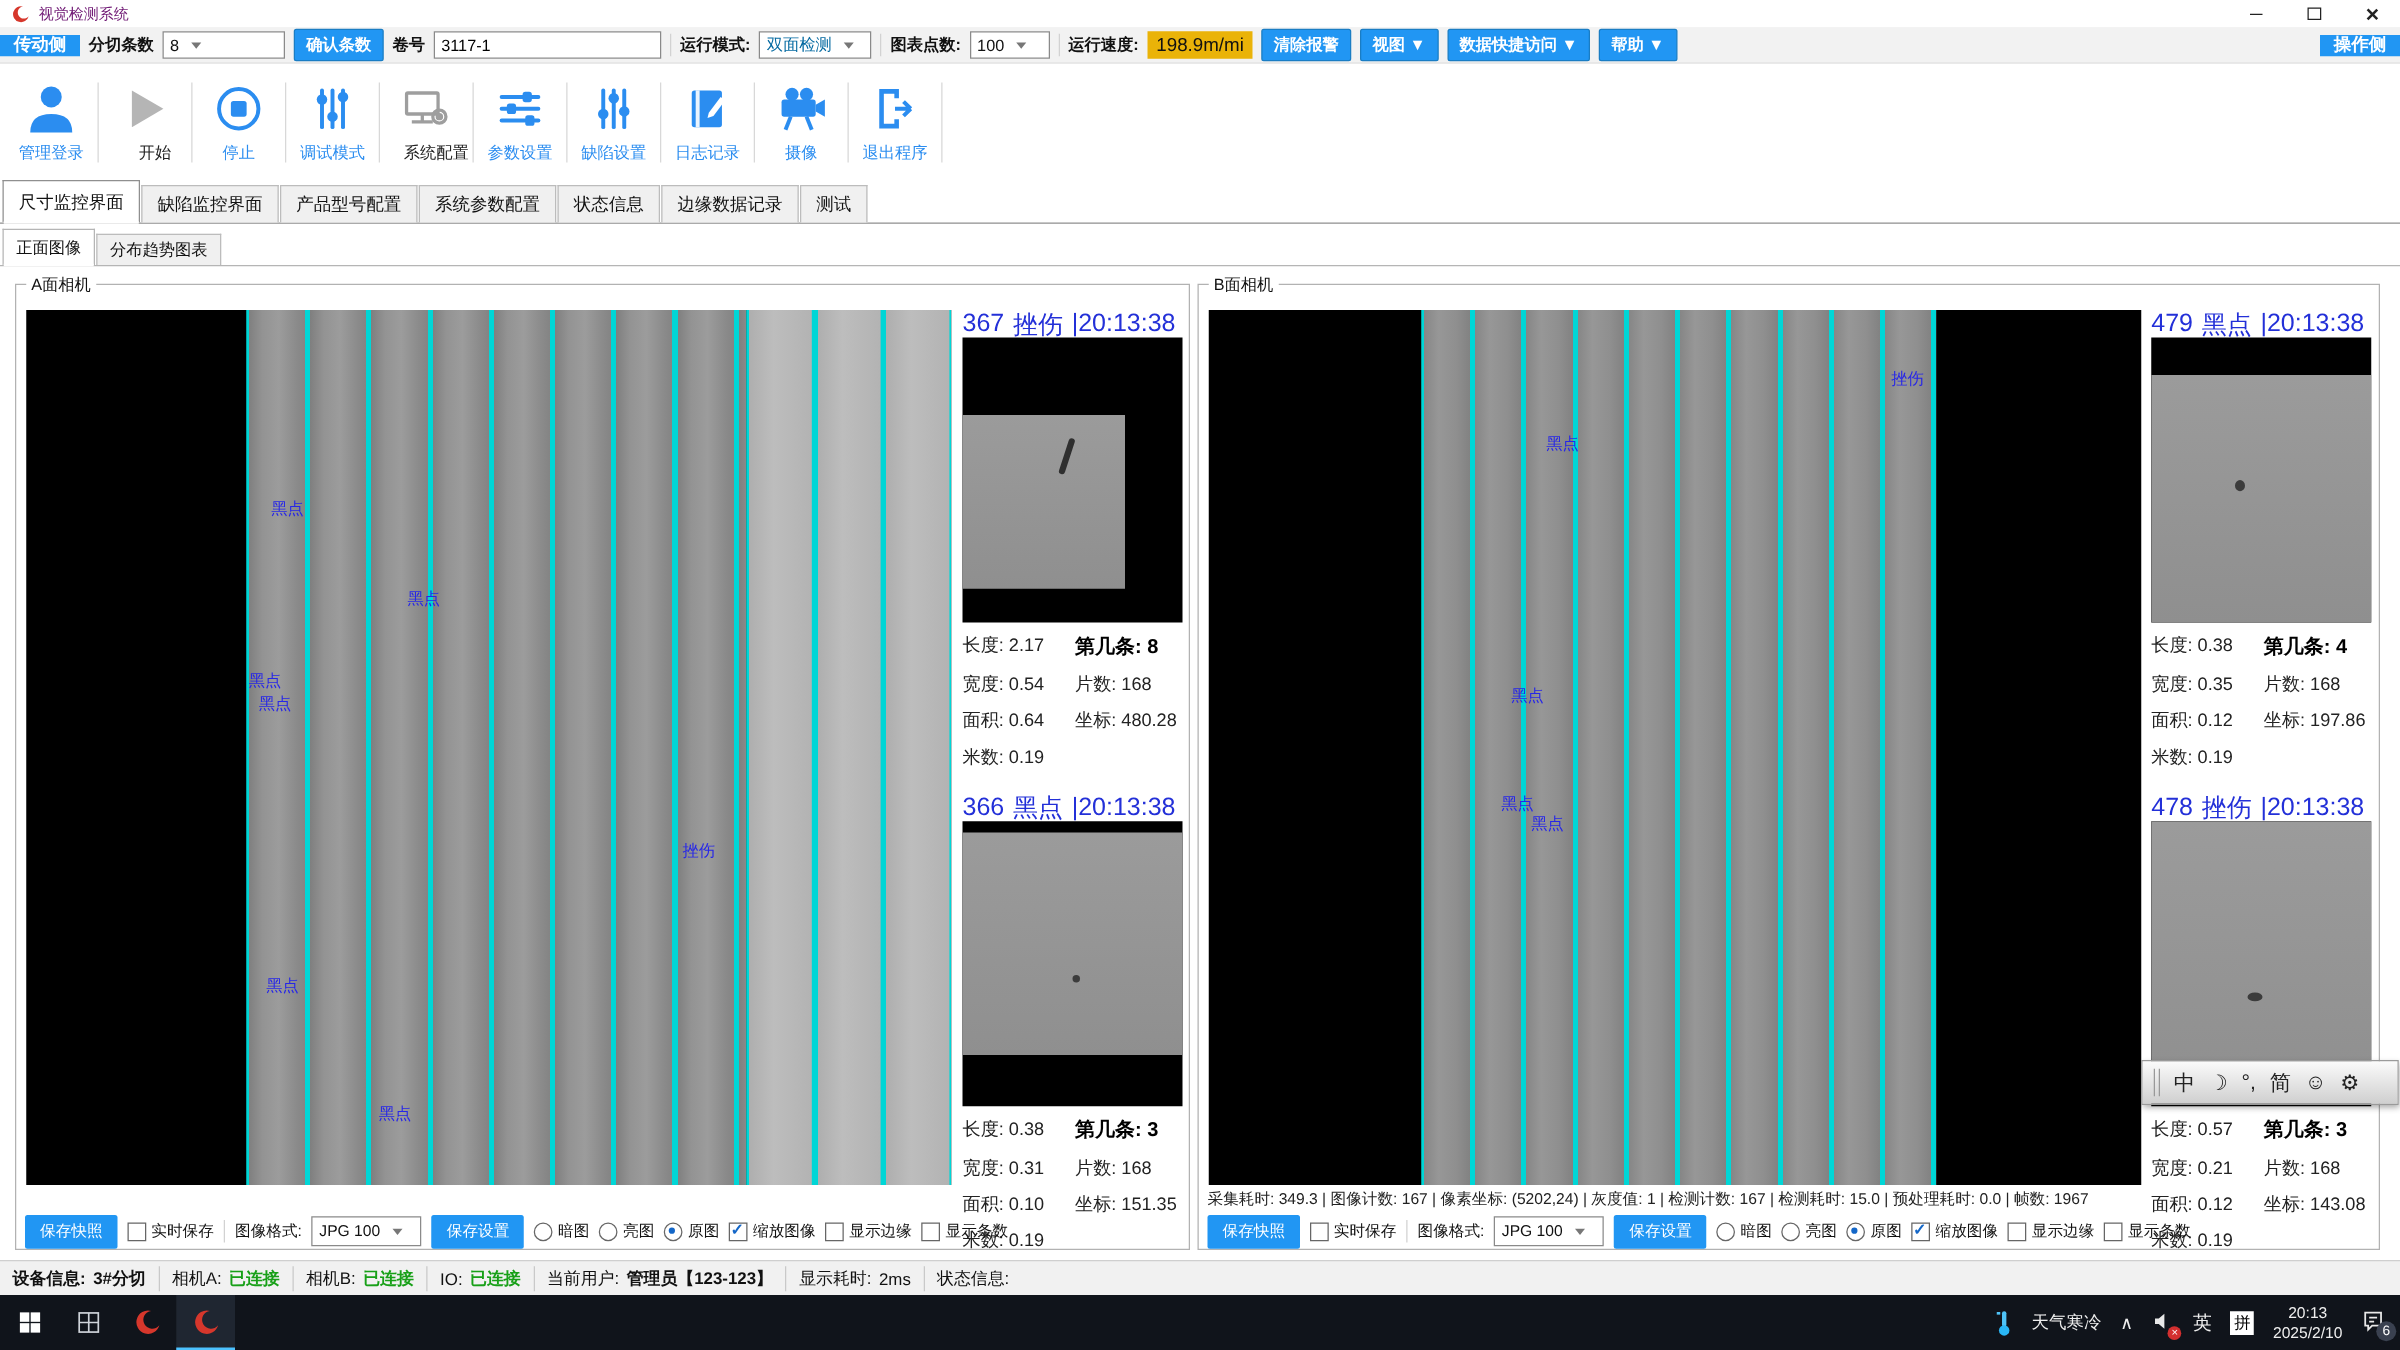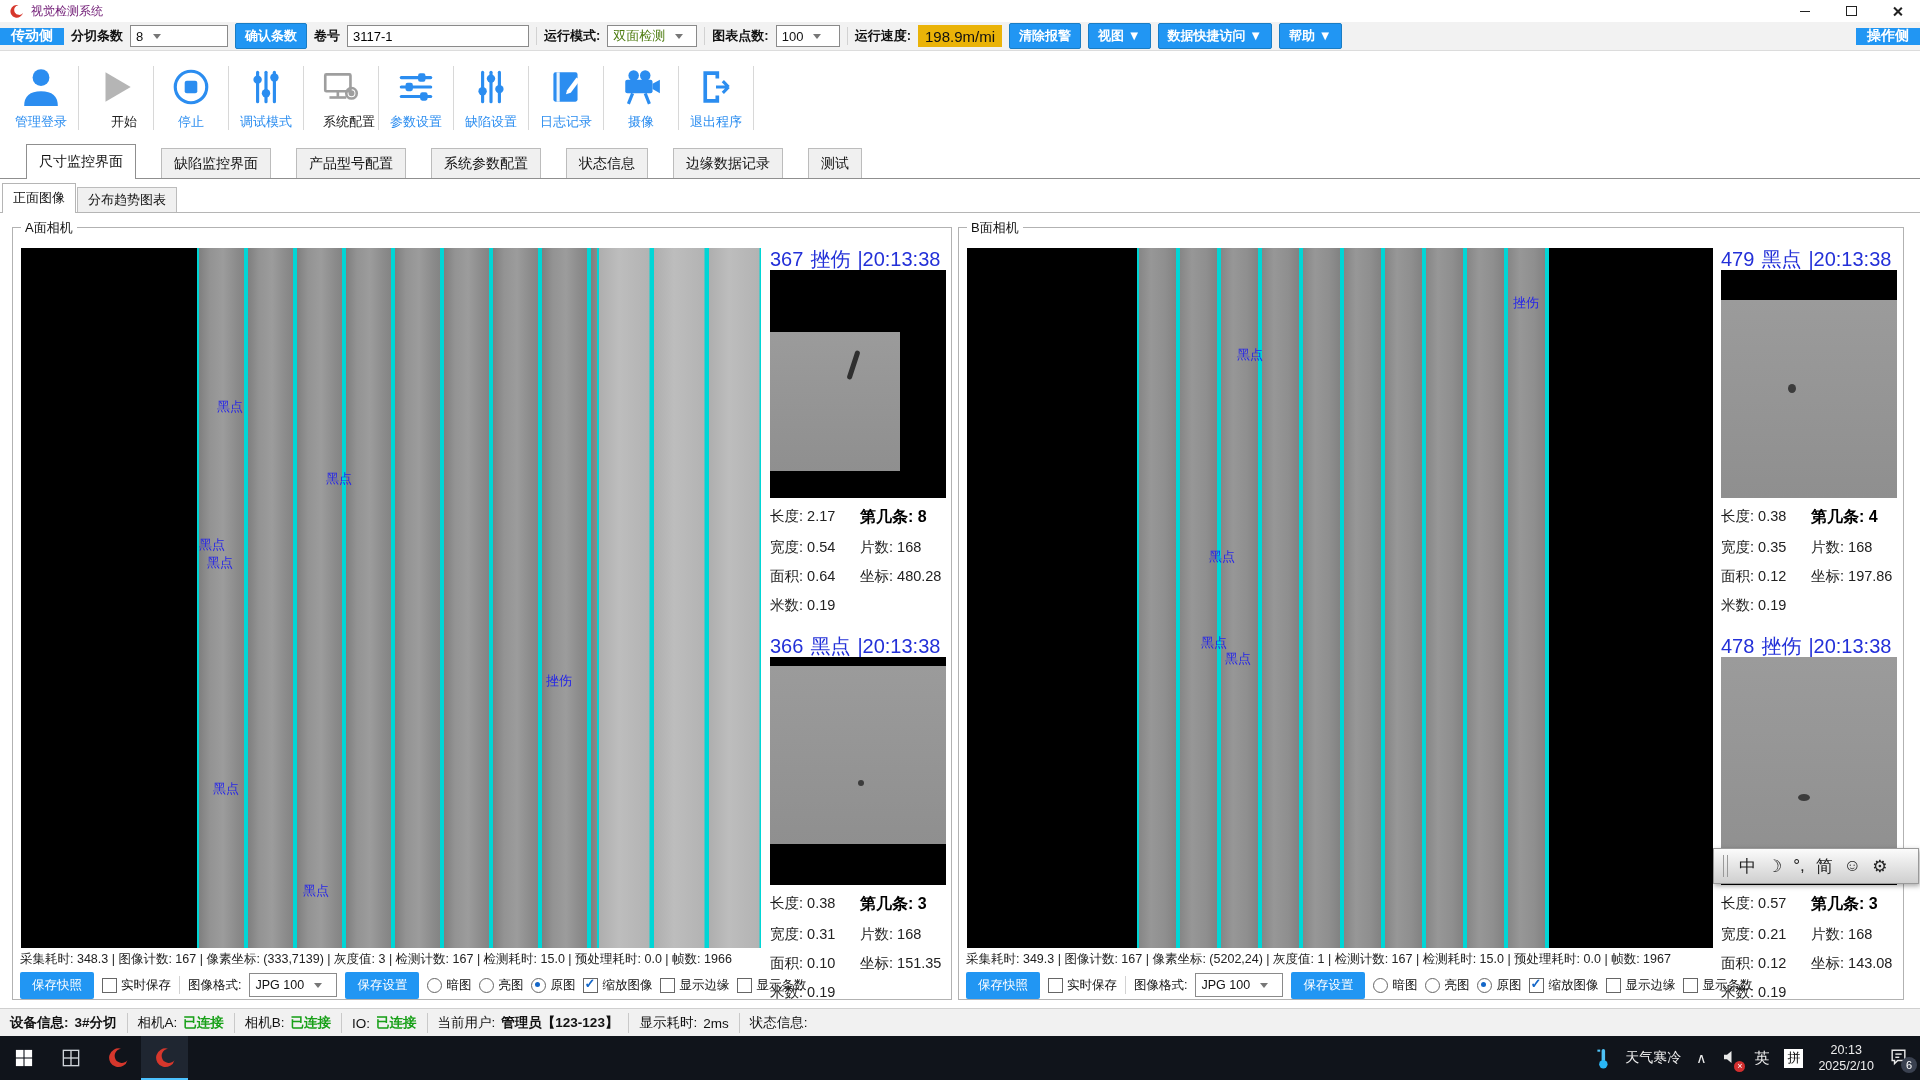--- a/index.html
+++ b/index.html
@@ -37,21 +37,21 @@
                 display:flex;align-items:center;padding-left:4px;}
   .tool-item{width:74px;display:flex;flex-direction:column;align-items:center;gap:5px;}
   .tool-item svg{width:42px;height:42px;}
   .tool-item .lab{font-size:13px;color:#2b8df0;white-space:nowrap;}
   .tool-item .lab.dark{color:#222;margin-left:16px;}
   .tool-sep{width:1px;height:64px;background:#d8d8d8;}
   
   .tabstrip{position:absolute;top:145px;left:0;width:1920px;height:33px;display:flex;align-items:flex-end;
             background:#fff;border-bottom:1px solid #8f8f8f;padding-left:2px;}
   .tab{height:29px;display:flex;align-items:center;padding:0 12px;background:#f0f0f0;
-       border:1px solid #bcbcbc;border-bottom:none;margin-right:1px;font-size:14px;margin-left:24px;}
+       border:1px solid #bcbcbc;border-bottom:none;margin-right:1px;font-size:14px;}
   .tab.active{background:#fff;height:33px;position:relative;border-color:#8f8f8f;}
   .tab.active::after{content:"";position:absolute;left:0;right:0;bottom:-1px;height:2px;background:#fff;}
   .subtabstrip{position:absolute;top:184px;left:0;width:1920px;height:28px;display:flex;align-items:flex-end;
                background:#fff;border-bottom:1px solid #b5b5b5;padding-left:2px;}
   .subtab{height:24px;display:flex;align-items:center;padding:0 10px;background:#f0f0f0;
           border:1px solid #bcbcbc;border-bottom:none;margin-right:1px;font-size:13px;}
   .subtab.active{background:#fff;height:28px;position:relative;border-color:#b5b5b5;}
   .subtab.active::after{content:"";position:absolute;left:0;right:0;bottom:-1px;height:2px;background:#fff;}
   
   .group{position:absolute;border:1px solid #b2b2b2;background:#fff;}
@@ -146,21 +146,21 @@
   <span class="lbl">分切条数</span>
   <div class="combo" style="width:86px;">
     <span>8</span>
       <span class="arr"></span>
   </div>
   <button class="btn-blue">确认条数</button>
   <span class="lbl">卷号</span>
   <input class="tb-input" style="width: 170px;" value="3117-1">
   <span class="div-v"></span>
   <span class="lbl">运行模式:</span>
-  <div class="combo" style="width:78px;color:#4d7c0f;">
+  <div class="combo" style="width:78px;color:#0369a1;">
     <span>双面检测</span>
       <span class="arr"></span>
   </div>
   <span class="div-v"></span>
   <span class="lbl">图表点数:</span>
   <div class="combo" style="width:52px;">
     <span>100</span>
       <span class="arr"></span>
   </div>
   <span class="div-v"></span>
@@ -361,21 +361,20 @@
         <span class="ff"><span>宽度:</span> <span>0.31</span></span>
         <span class="ff"><span>片数:</span> <span>168</span></span>
         <span class="ff"><span>面积:</span> <span>0.10</span></span>
         <span class="ff"><span>坐标:</span> <span>151.35</span></span>
         <span class="ff"><span>米数:</span> <span>0.19</span></span>
         <span class="ff"></span>
       </div>
     </div>
   </div>
 
-  <div class="cam-status">采集耗时: 348.3  | 图像计数: 167  | 像素坐标: (333,7139)  | 灰度值: 3  | 检测计数: 167  | 检测耗时: 15.0  | 预处理耗时: 0.0  | 帧数: 1966</div>
   <div class="cam-controls">
     <button class="small-btn">保存快照</button>
     <span class="ctl">
         <span class="cbx"></span>
         <span>实时保存</span>
       </span>
     <span class="div-v"></span>
     <span>图像格式:</span>
     <div class="combo small" style="width:76px;">
         <span>JPG 100</span>

